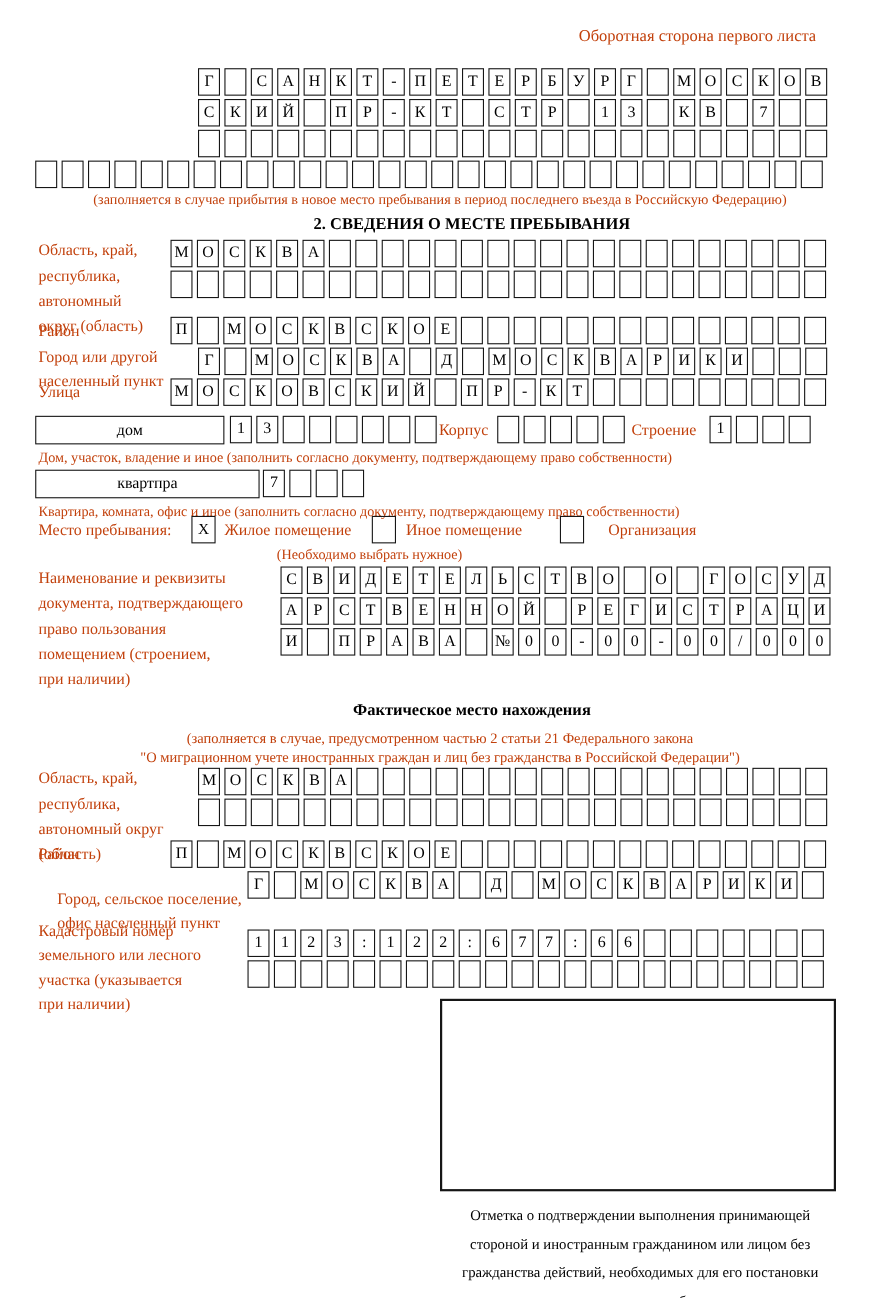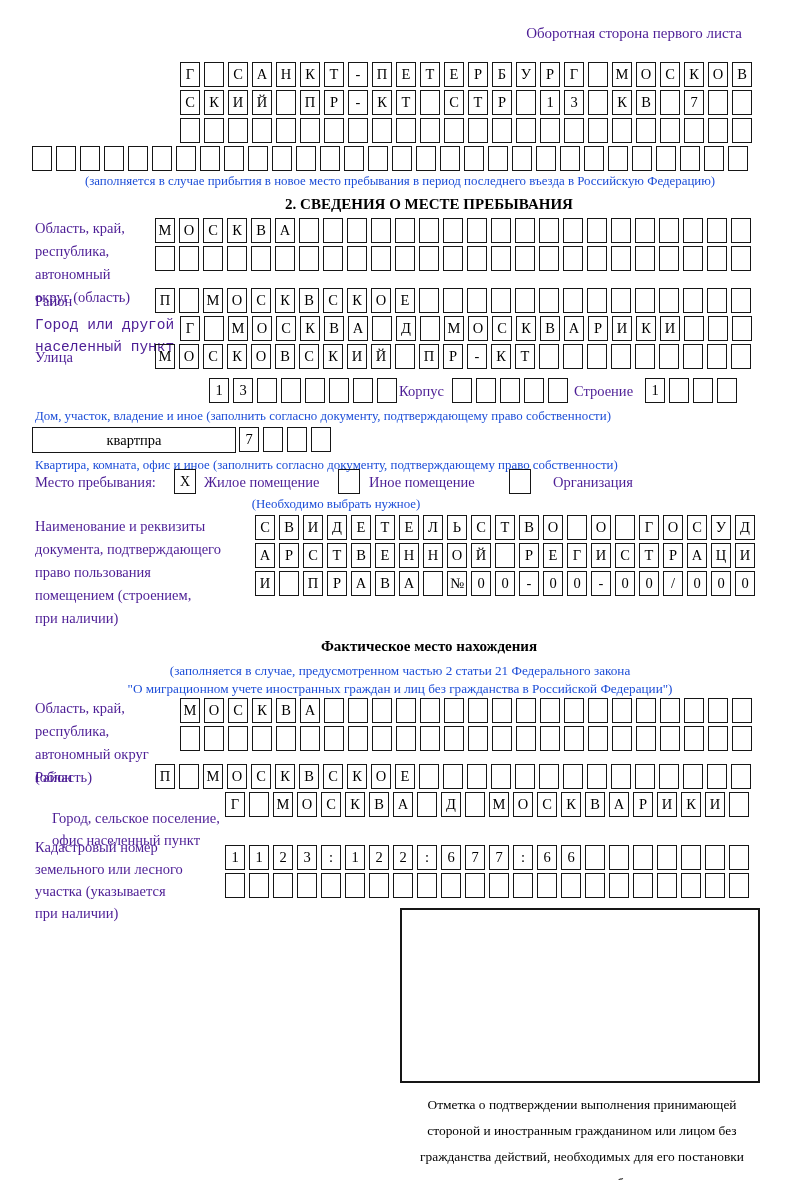--- a/index.html
+++ b/index.html
@@ -1,20 +1,20 @@
 <!DOCTYPE html>
 <html><head>
 <meta charset="utf-8">
 <style>
   html,body{margin:0;padding:0;background:#fff;}
   .page{position:relative;width:800px;height:1180px;background:#ffffff;color:#000;
         font-family:"Liberation Serif",serif;overflow:hidden;}
   .abs{position:absolute;}
-  .lbl{font-size:14.5px;line-height:23px;color:#4c1d95;}
-  .cap{font-size:12.9px;color:#1d4ed8;}
+  .lbl{font-size:14.5px;line-height:23px;color:#c2410c;}
+  .cap{font-size:12.9px;color:#c2410c;}
   .bold{font-weight:bold;padding-left:29px;}
   .center{text-align:center;}
   .grid-row{position:absolute;display:flex;}
   .cell{box-sizing:border-box;width:20px;height:25px;border:1.7px solid #161616;margin-right:4px;
         display:flex;align-items:center;justify-content:center;font-size:14.5px;line-height:1;}
   .fieldbox{box-sizing:border-box;position:absolute;border:1.7px solid #161616;height:26px;
         display:flex;align-items:center;justify-content:center;font-size:14.5px;}
   .checkbox{box-sizing:border-box;position:absolute;width:22px;height:25px;border:1.7px solid #161616;
         display:flex;align-items:center;justify-content:center;font-size:14px;}
   .bigbox{box-sizing:border-box;position:absolute;border:2px solid #161616;background:#fff;}
@@ -223,21 +223,21 @@
       <div class="cell"></div>
       <div class="cell"></div>
       <div class="cell"></div>
       <div class="cell"></div>
       <div class="cell"></div>
       <div class="cell"></div>
       <div class="cell"></div>
       <div class="cell"></div>
     </div>
 
-  <div class="abs" style="left:35px;top:314px;font-family:Liberation Mono, monospace;">
+  <div class="abs" style="left:35px;top:314px;">
     <div class="lbl" style="line-height:22px;">Город или другой</div>
     <div class="lbl" style="line-height:22px;">населенный пункт</div>
   </div>
   <div class="grid-row" style="left:180px;top:316px;">
       <div class="cell">Г</div>
       <div class="cell"></div>
       <div class="cell">М</div>
       <div class="cell">О</div>
       <div class="cell">С</div>
       <div class="cell">К</div>
@@ -283,20 +283,21 @@
       <div class="cell"></div>
       <div class="cell"></div>
       <div class="cell"></div>
       <div class="cell"></div>
       <div class="cell"></div>
       <div class="cell"></div>
       <div class="cell"></div>
       <div class="cell"></div>
     </div>
 
+  <div class="fieldbox" style="left:32px;top:378px;width:172px;">дом</div>
   <div class="grid-row" style="left:209px;top:378px;">
       <div class="cell">1</div>
       <div class="cell">3</div>
       <div class="cell"></div>
       <div class="cell"></div>
       <div class="cell"></div>
       <div class="cell"></div>
       <div class="cell"></div>
       <div class="cell"></div>
     </div>

